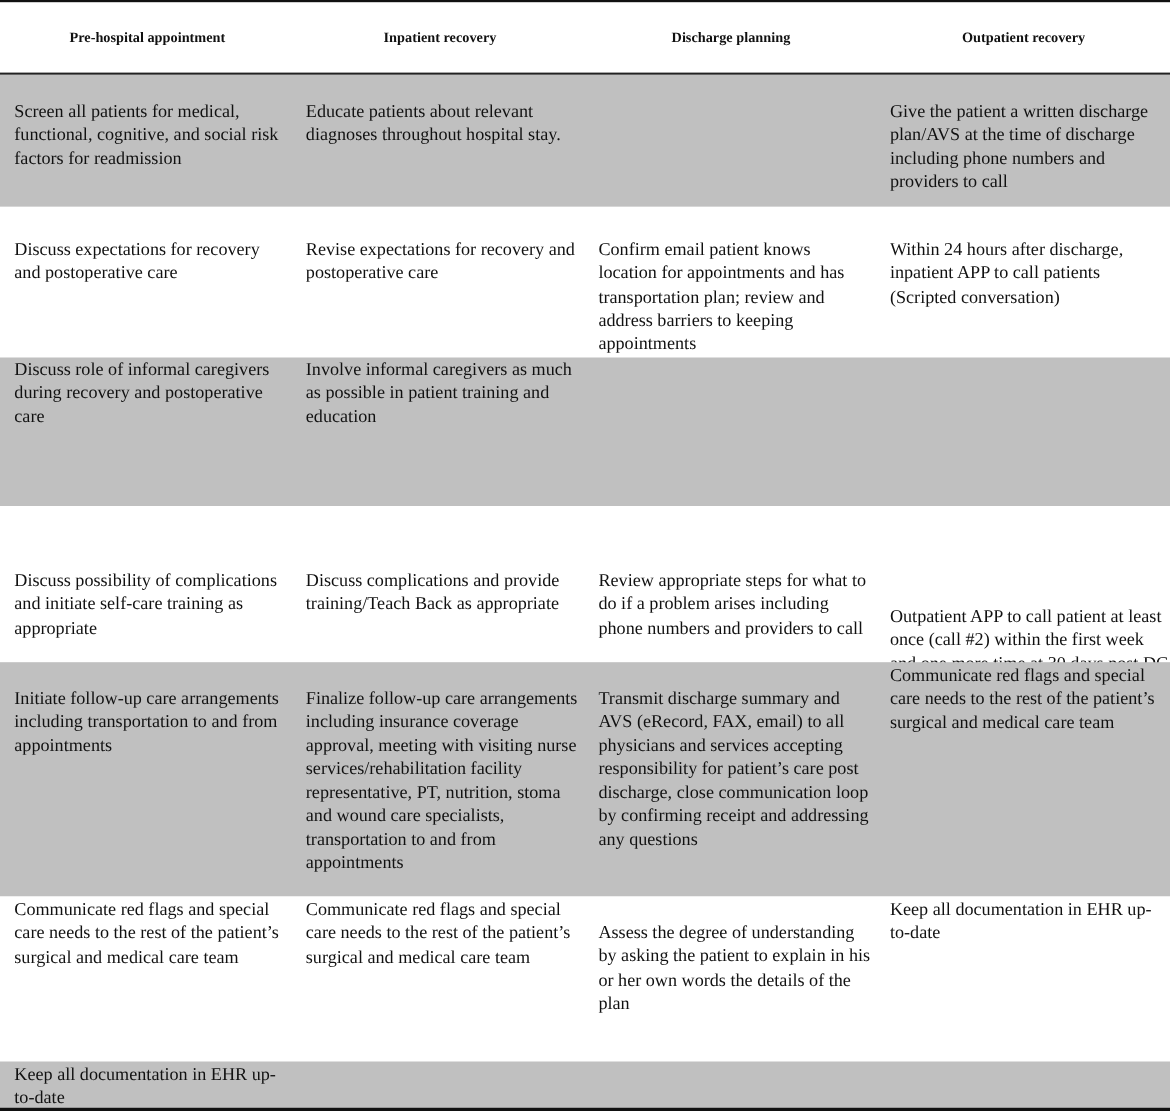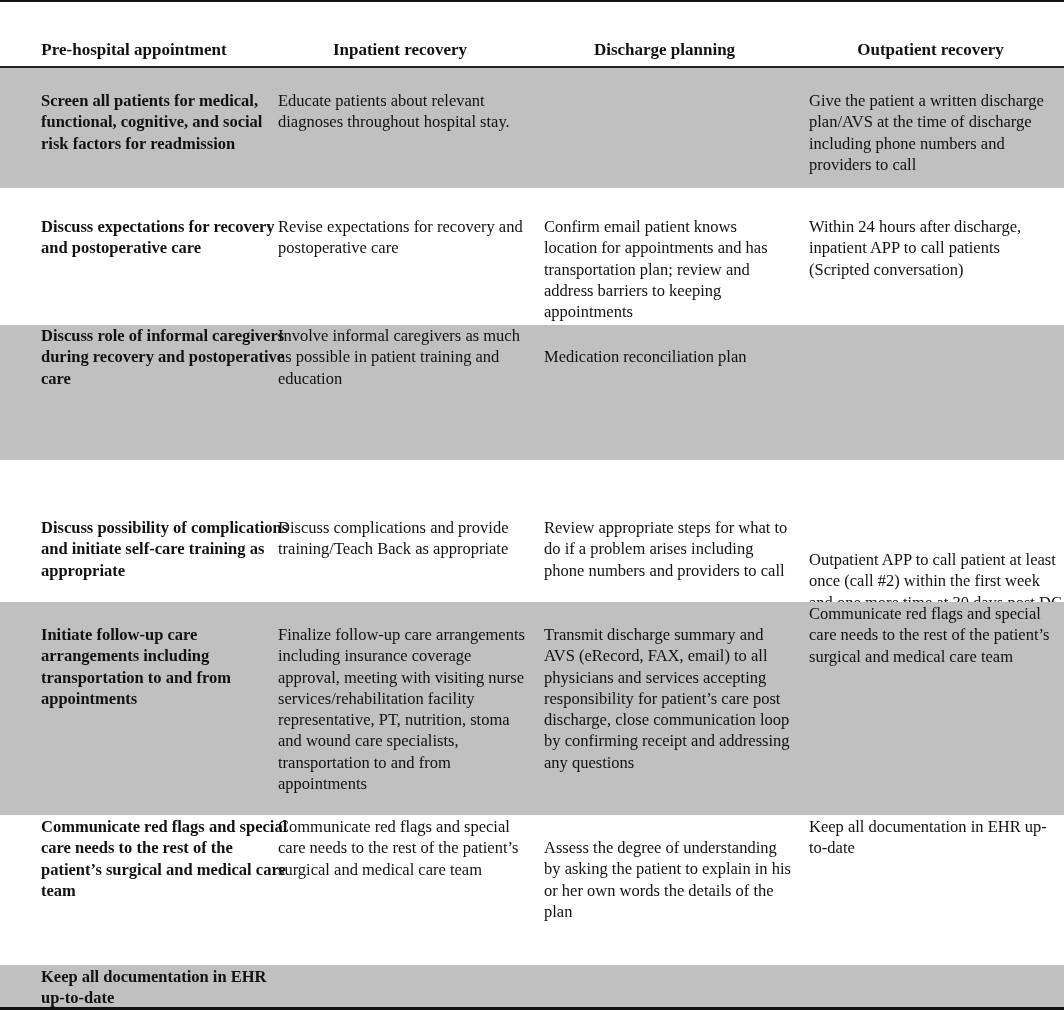--- a/index.html
+++ b/index.html
@@ -2,27 +2,27 @@
 <html><head>
   <meta charset="utf-8">
   <style>
     html, body { margin: 0; padding: 0; background: #ffffff; }
     body { width: 1064px; height: 1010px; overflow: hidden; position: relative;
            font-family: "Liberation Serif", "DejaVu Serif", serif; color: #111; }
     .tbl { position: absolute; left: 0; top: 0; width: 1064px; }
     .top-rule { position: absolute; left: 0; top: 0; width: 1064px; height: 2px; background: #111; }
     .head-rule { position: absolute; left: 0; top: 66px; width: 1064px; height: 2px; background: #222; }
     .bottom-rule { position: absolute; left: 0; top: 1007px; width: 1064px; height: 3px; background: #111; }
-    .hdr { position: absolute; top: 18px; height: 64px; display: flex; align-items: center; justify-content: center;
-           font-weight: bold; font-size: 17px; }
+    .hdr { position: absolute; top: 2px; height: 64px; display: flex; align-items: center; justify-content: center;
+           font-weight: bold; font-size: 13px; }
     .row { position: absolute; left: 0; width: 1064px; }
     .row.gray { background: #c0c0c0; }
     .row.white { background: #ffffff; }
     .cell { position: absolute; top: 0; font-size: 16.5px; line-height: 21.3px; box-sizing: border-box; }
-    .cell.c0 { left: 13px; width: 250px; font-weight: bold; margin-left: 28px; }
+    .cell.c0 { left: 13px; width: 250px; font-weight: normal; }
     .cell.c1 { left: 278px; width: 250px; }
     .cell.c2 { left: 544px; width: 250px; }
     .cell.c3 { left: 809px; width: 255px; }
   </style>
 </head>
 <body>
 
 <div class="tbl">
   <div class="top-rule"></div>
 
@@ -42,21 +42,20 @@
   <div class="row white" style="top:188px;height:124px;">
     <div class="cell c0" style="top:28px;">Discuss expectations for recovery and postoperative care</div>
     <div class="cell c1" style="top:28px;">Revise expectations for recovery and postoperative care</div>
     <div class="cell c2" style="top:28px;">Confirm email patient knows location for appointments and has transportation plan; review and address barriers to keeping appointments</div>
     <div class="cell c3" style="top:28px;">Within 24 hours after discharge, inpatient APP to call patients (Scripted conversation)</div>
   </div>
 
   <div class="row gray" style="top:325px;height:135px;">
     <div class="cell c0" style="top:0px;">Discuss role of informal caregivers during recovery and postoperative care</div>
     <div class="cell c1" style="top:0px;">Involve informal caregivers as much as possible in patient training and education</div>
-    <div class="cell c2" style="top:21px;">Medication reconciliation plan</div>
   </div>
 
   <div class="row white" style="top:516px;height:86px;">
     <div class="cell c0" style="top:1px;">Discuss possibility of complications and initiate self-care training as appropriate</div>
     <div class="cell c1" style="top:1px;">Discuss complications and provide training/Teach Back as appropriate</div>
     <div class="cell c2" style="top:1px;">Review appropriate steps for what to do if a problem arises including phone numbers and providers to call</div>
     <div class="cell c3" style="top:1px;margin-top:32px;">Outpatient APP to call patient at least once (call #2) within the first week and one more time at 30 days post DC (#3)</div>
   </div>
 
   <div class="row gray" style="top:602px;height:213px;">

